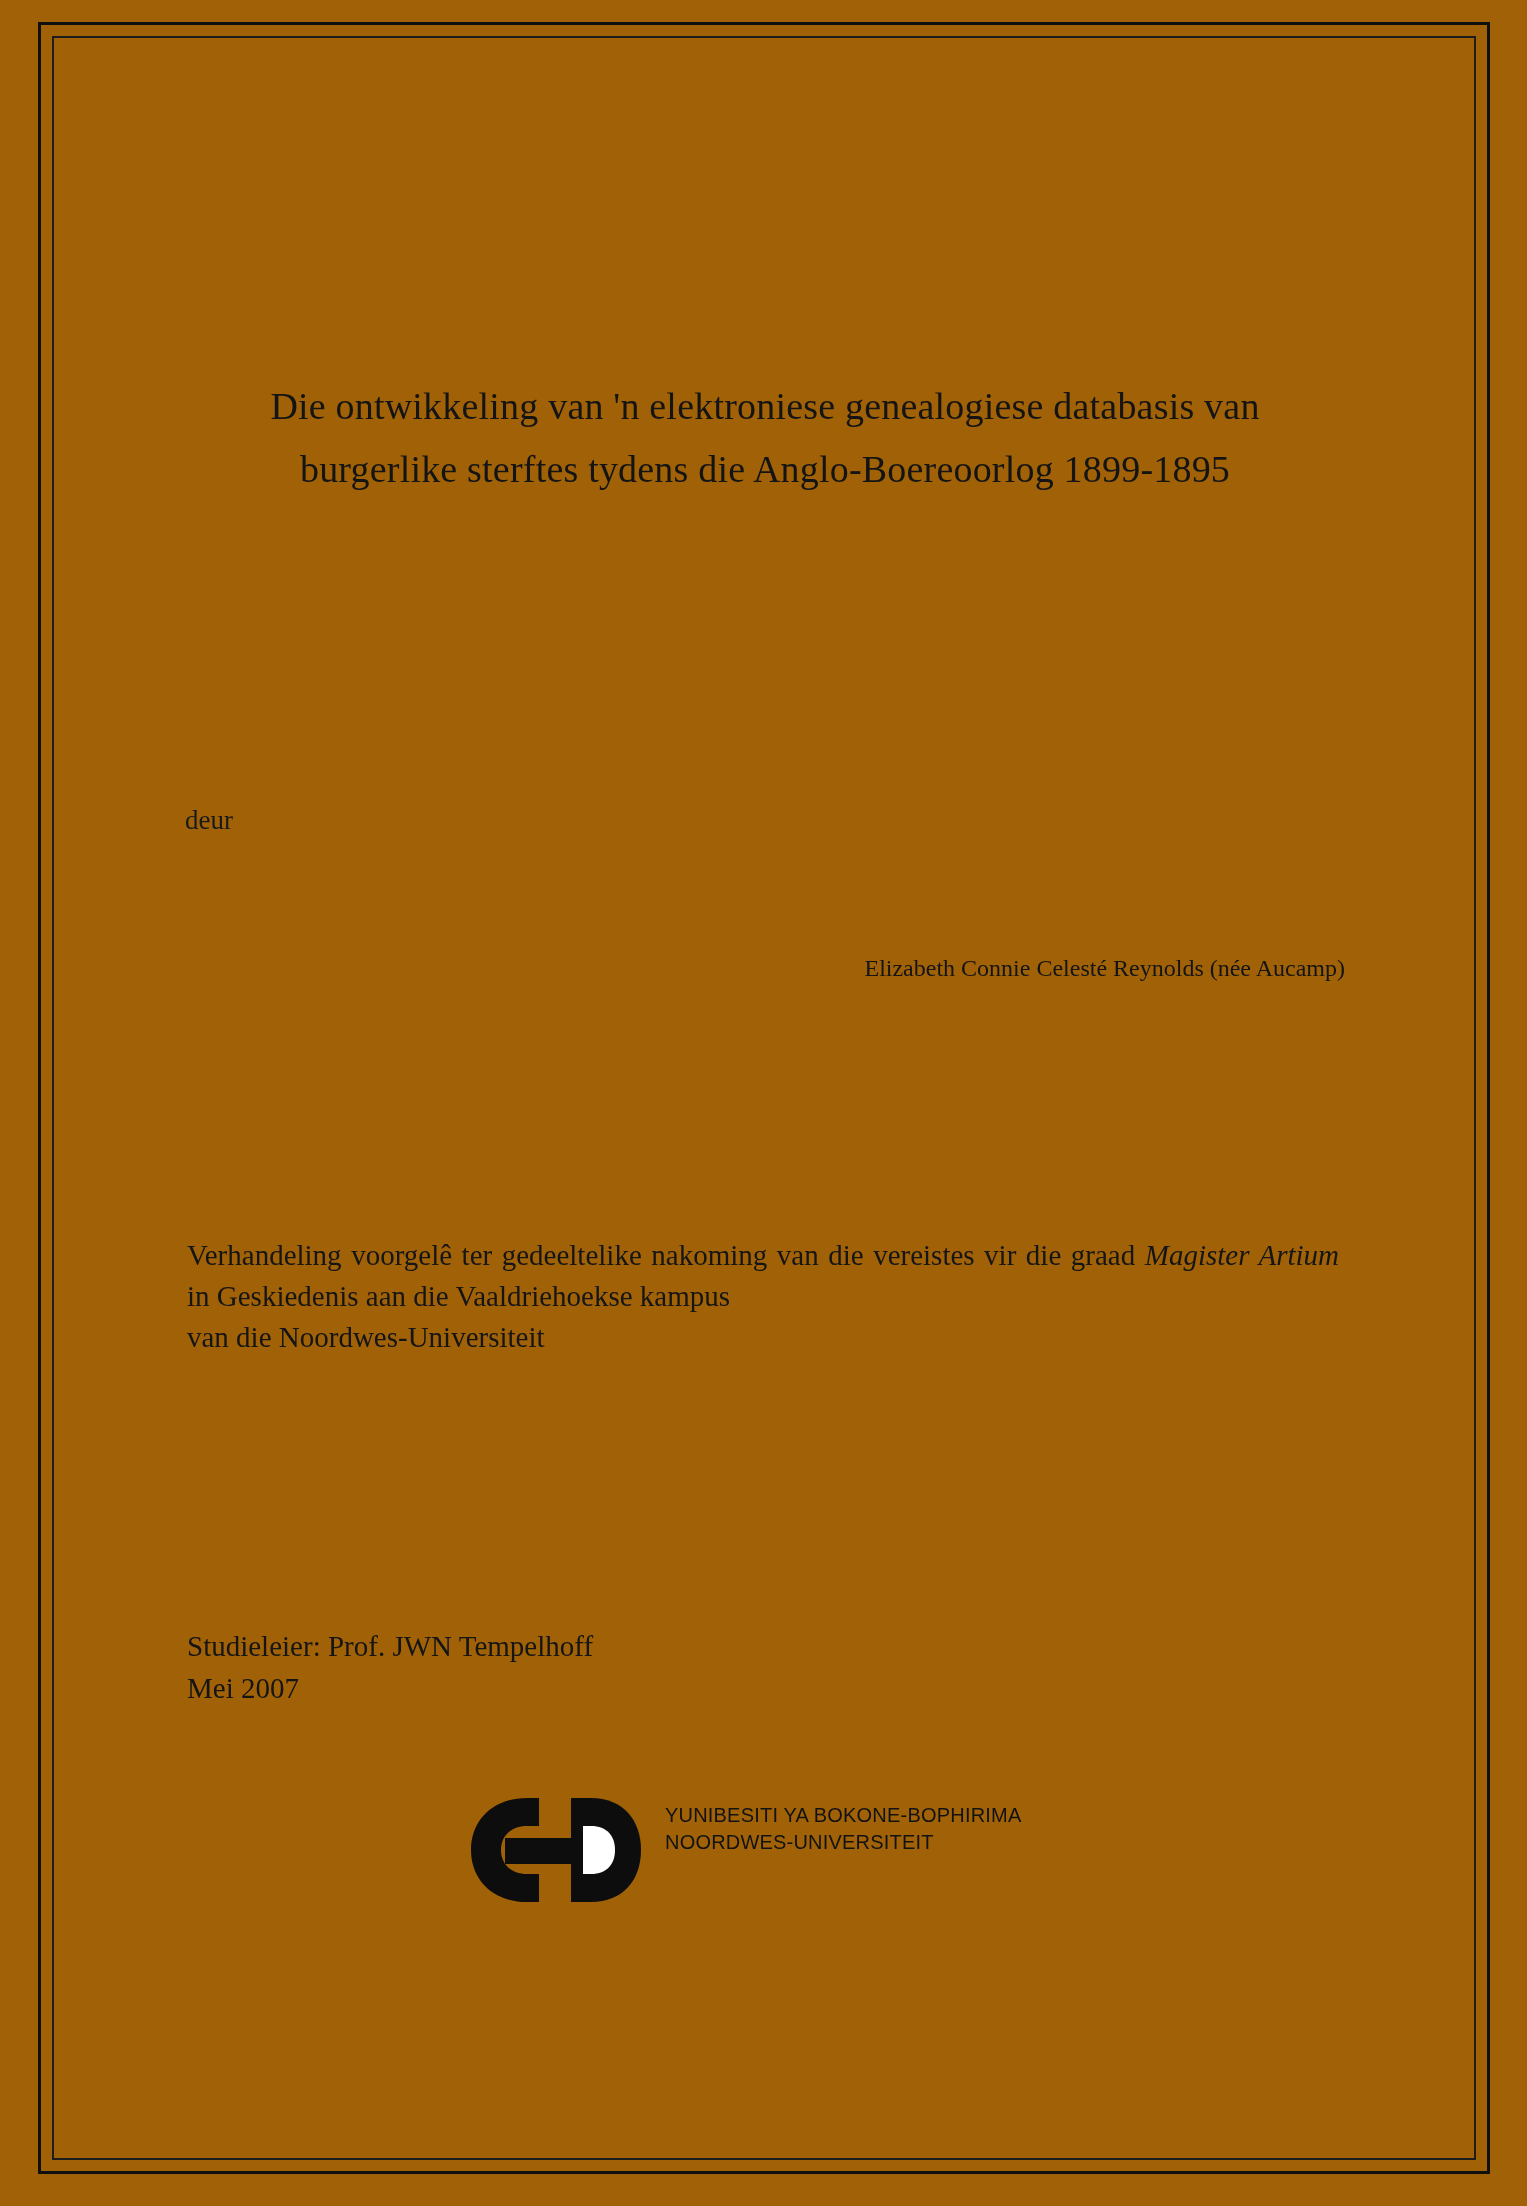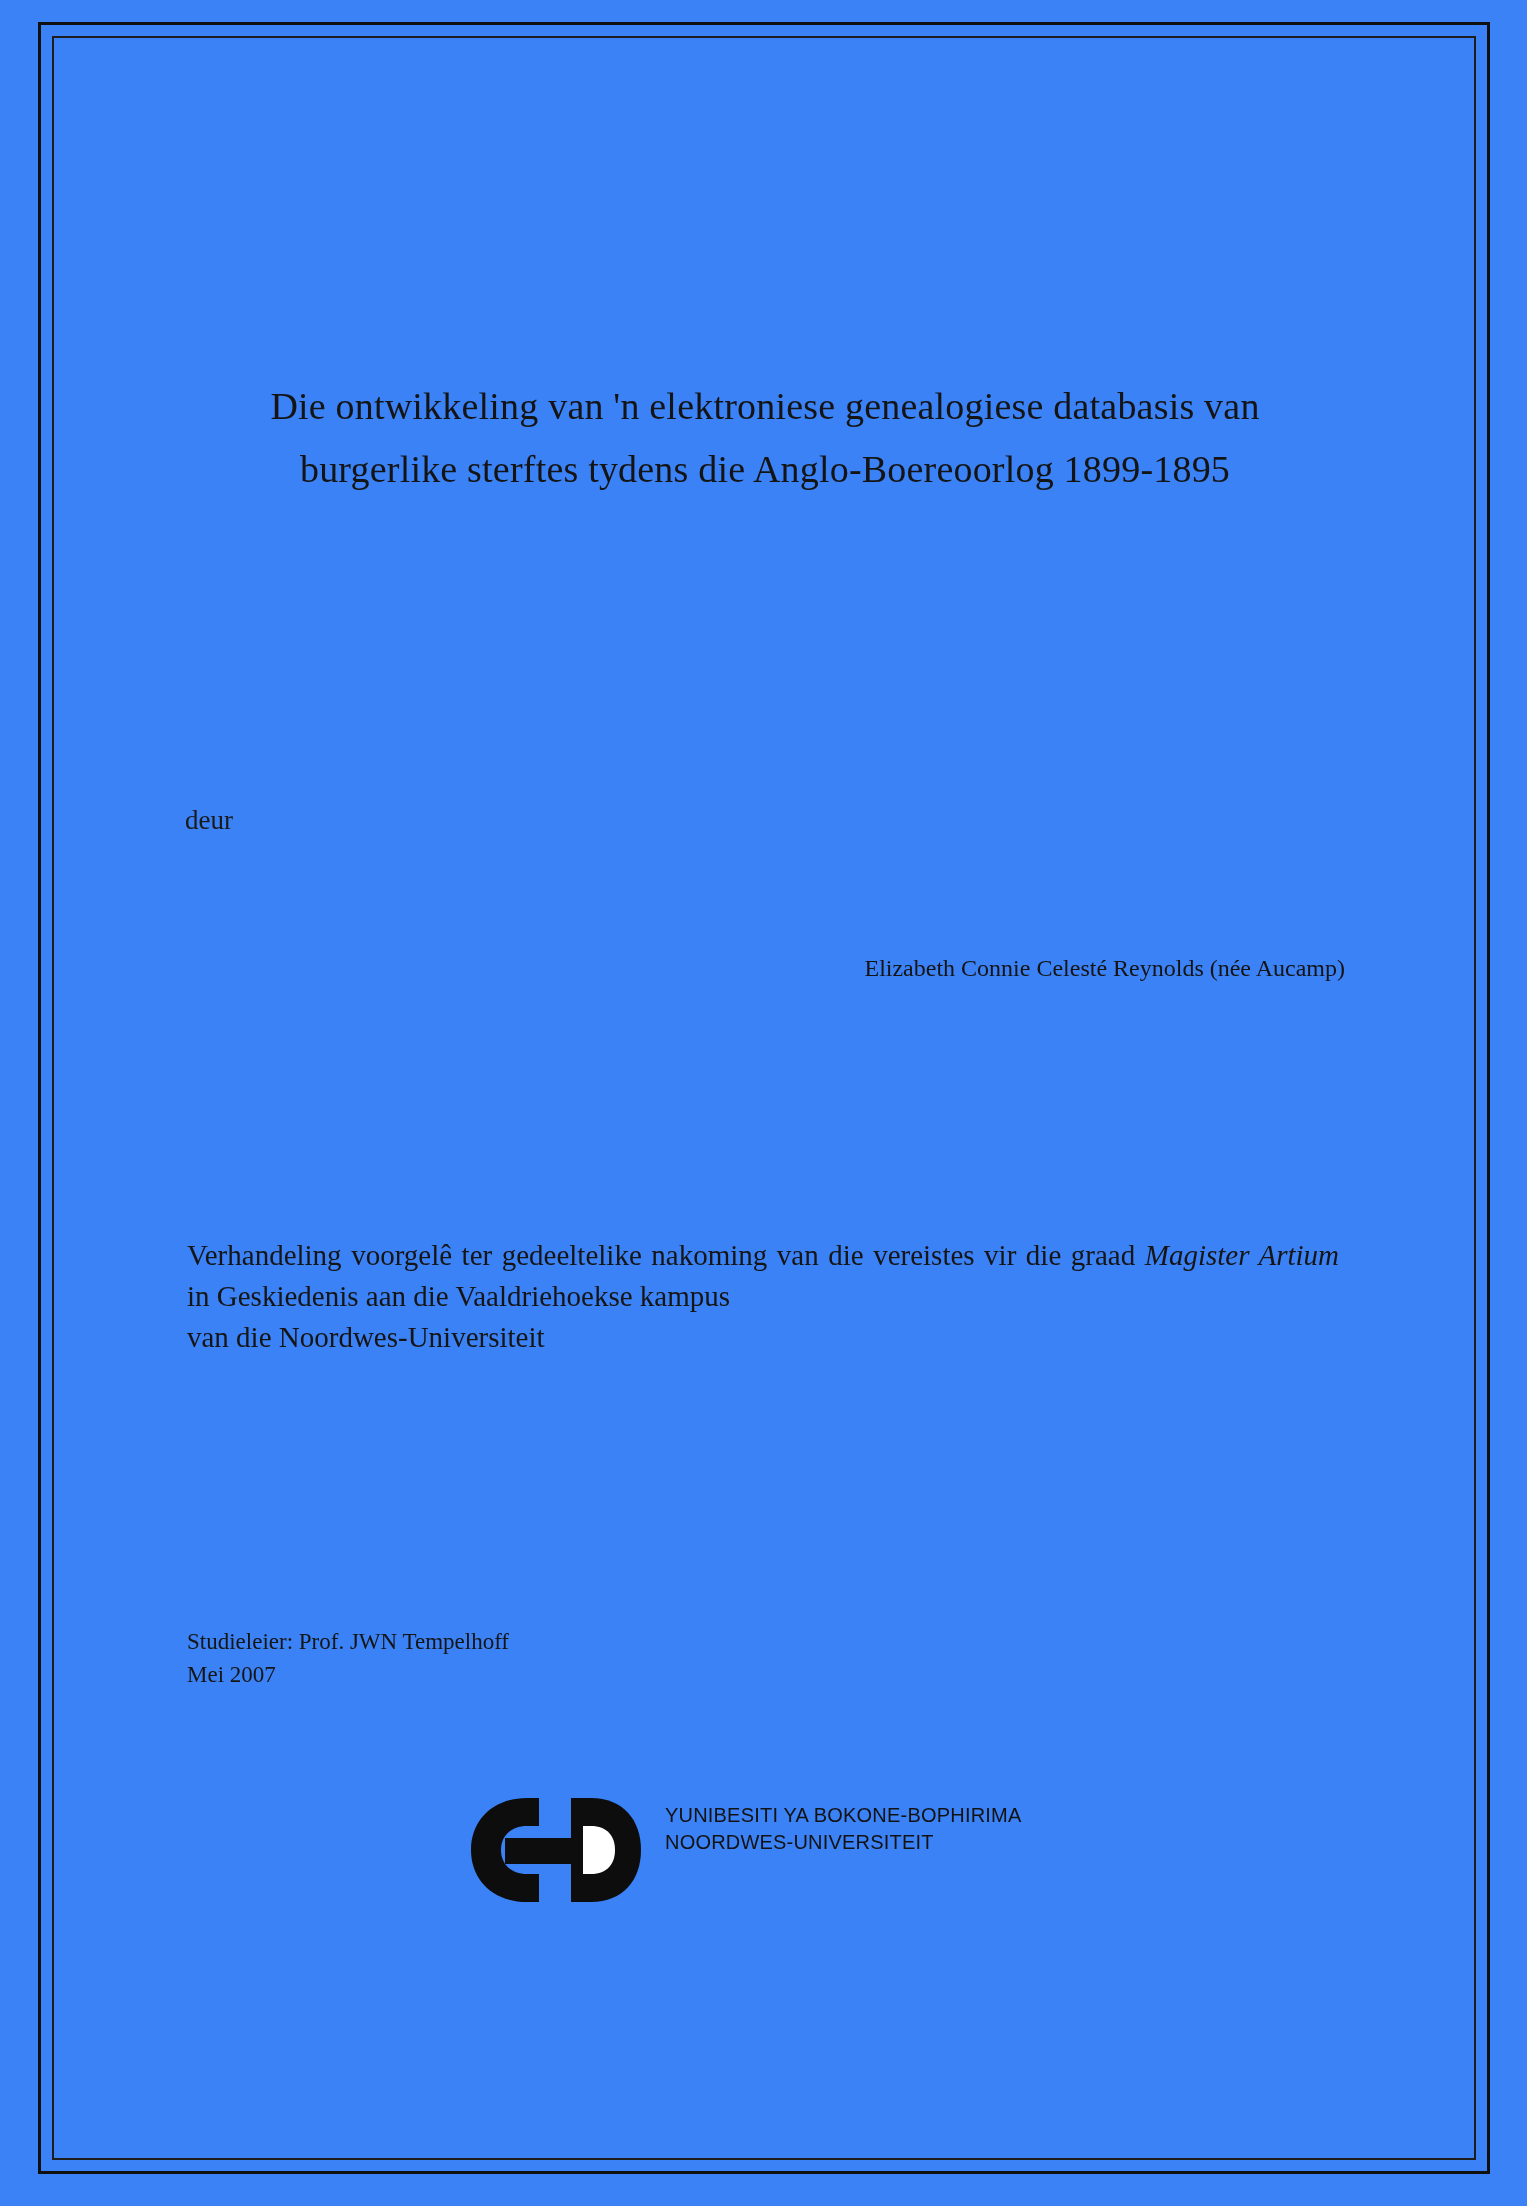--- a/index.html
+++ b/index.html
@@ -4,21 +4,21 @@
 <style>
   html, body {
     margin: 0;
     padding: 0;
     background: #ffffff;
   }
   .page {
     position: relative;
     width: 1527px;
     height: 2206px;
-    background: #3b82f6;
+    background: #a16207;
     font-family: "Liberation Serif", serif;
     color: #1a1a1a;
     overflow: hidden;
   }
   
   .scan-frame {
     position: absolute;
     left: 38px;
     top: 22px;
     width: 1452px;
@@ -86,21 +86,21 @@
     margin-top: 20px;
   }
   .statement em {
     font-style: italic;
   }
   .supervisor {
     position: absolute;
     left: 2px;
     top: 1625px;
     width: 900px;
-    font-size: 23px;
+    font-size: 29px;
     line-height: 1.45;
     color: #151515;
   }
   .logo-block {
     position: absolute;
     left: 280px;
     top: 1790px;
     width: 720px;
     height: 130px;
   }

